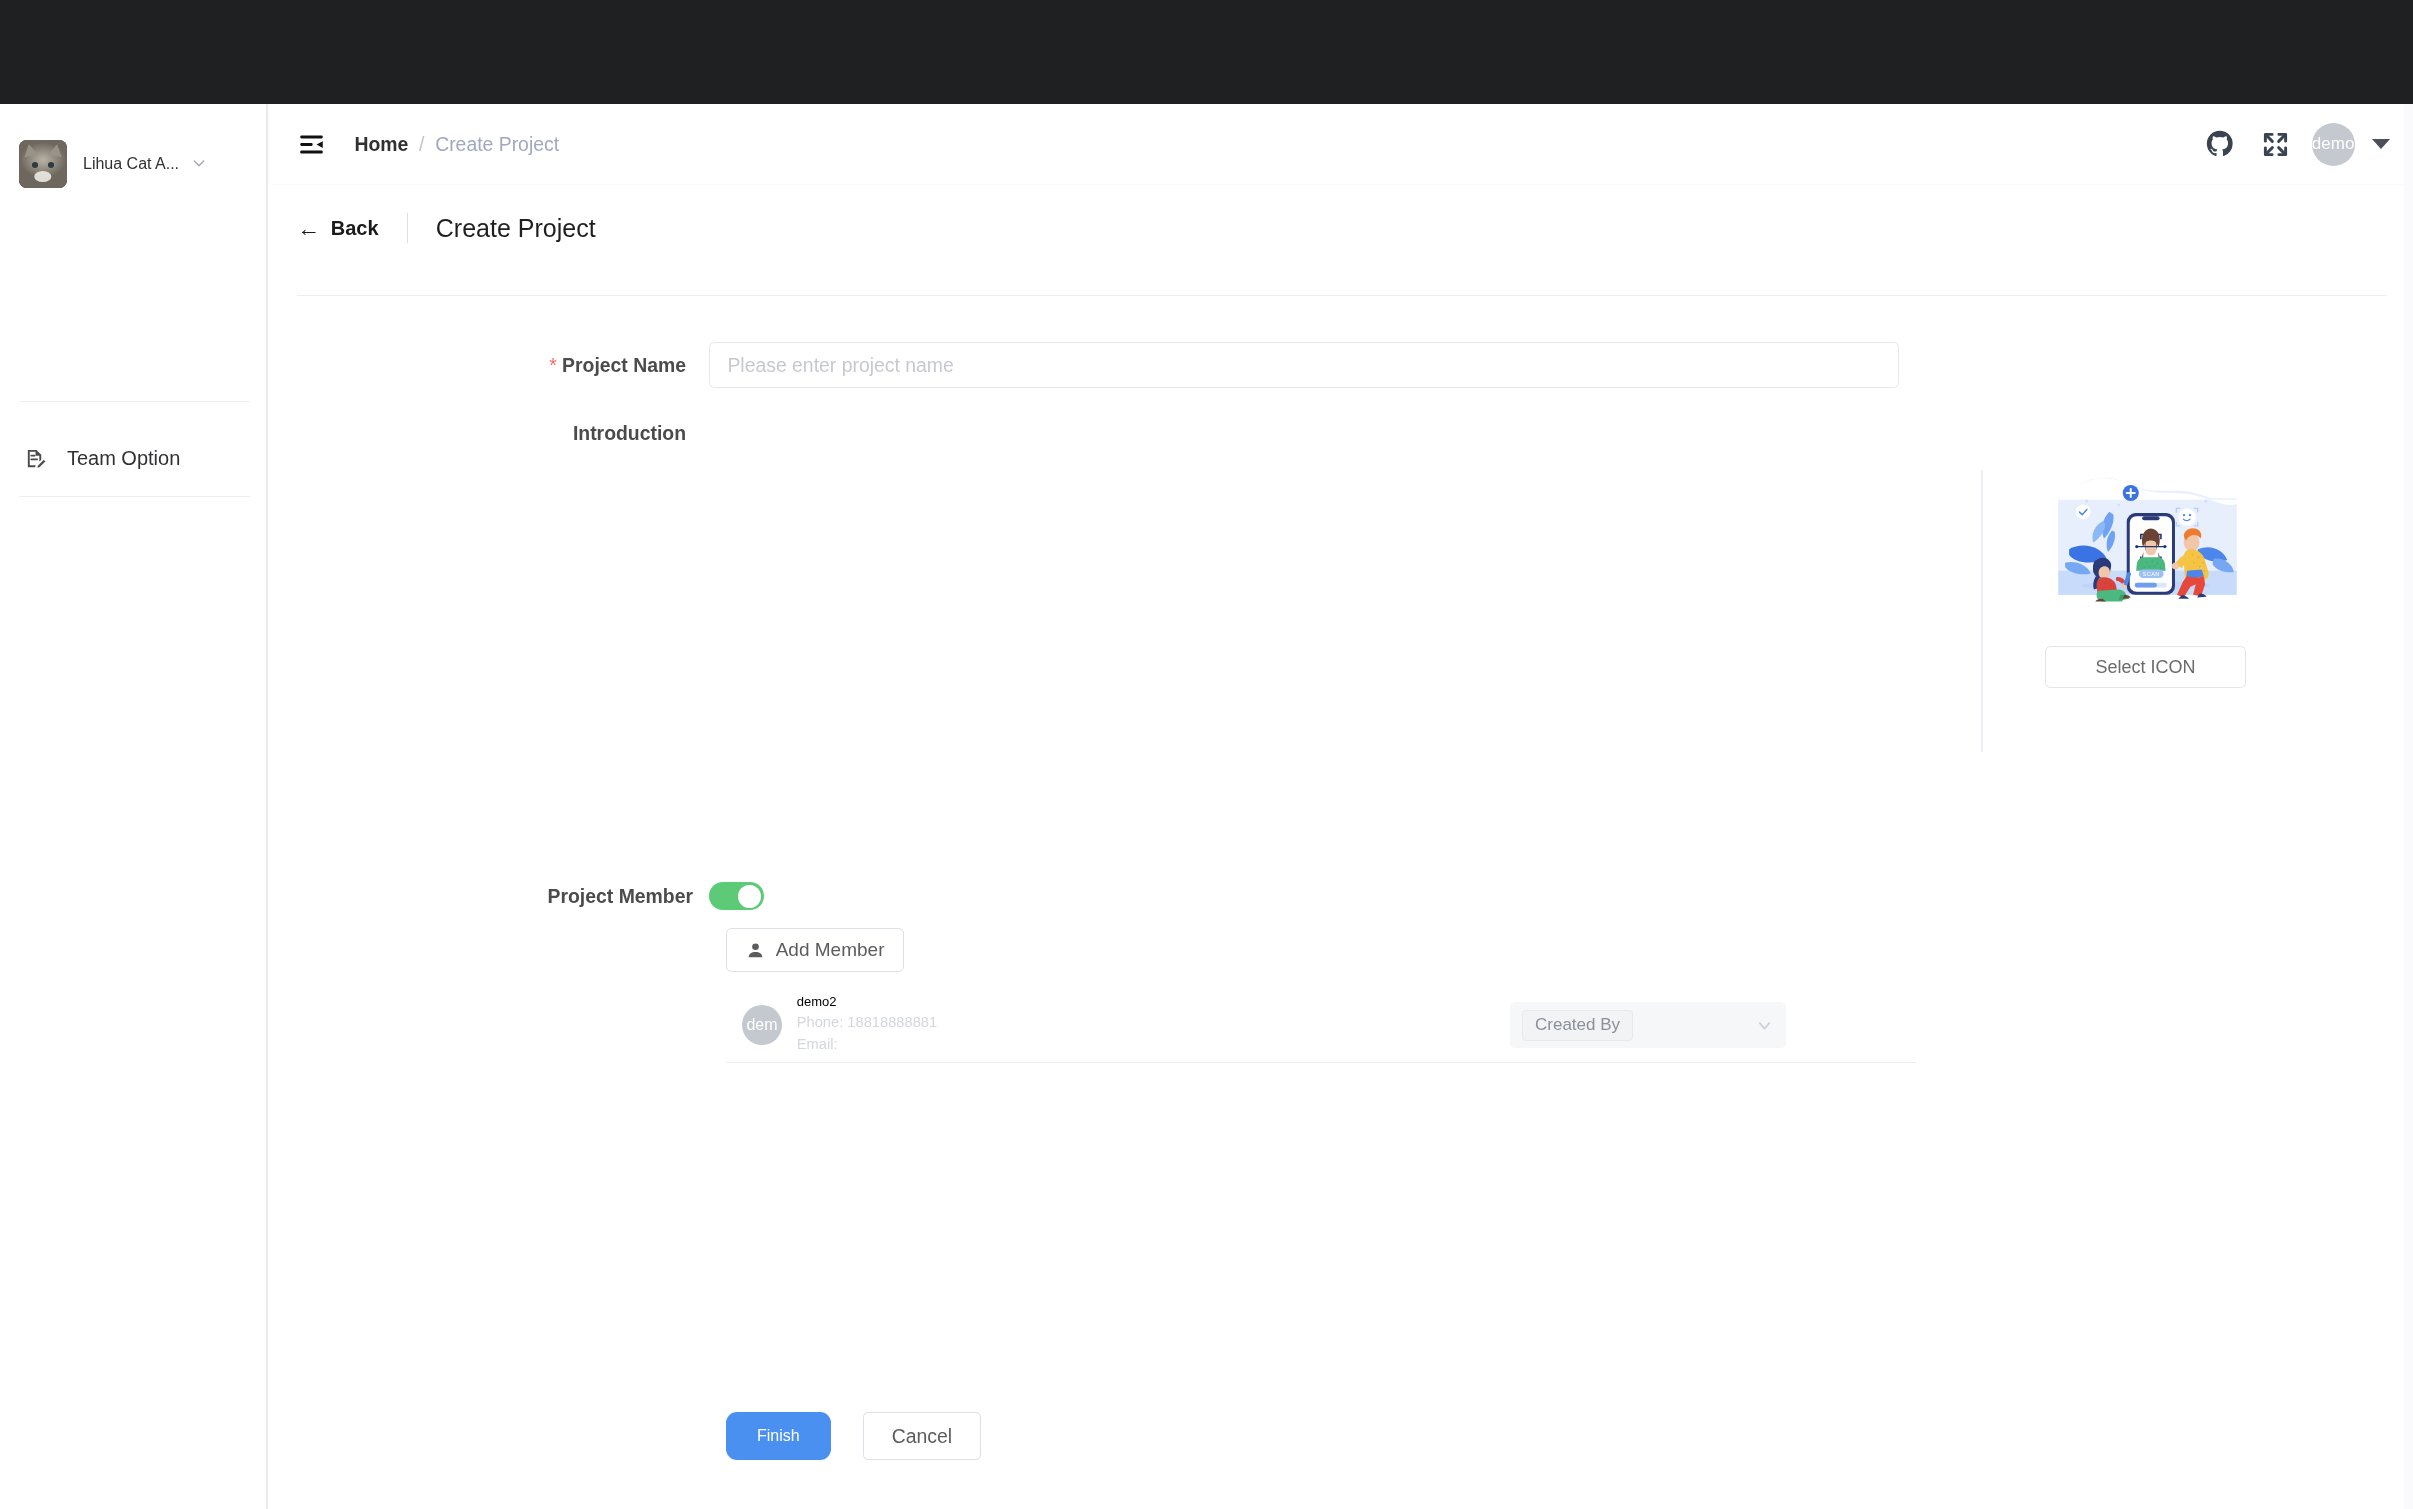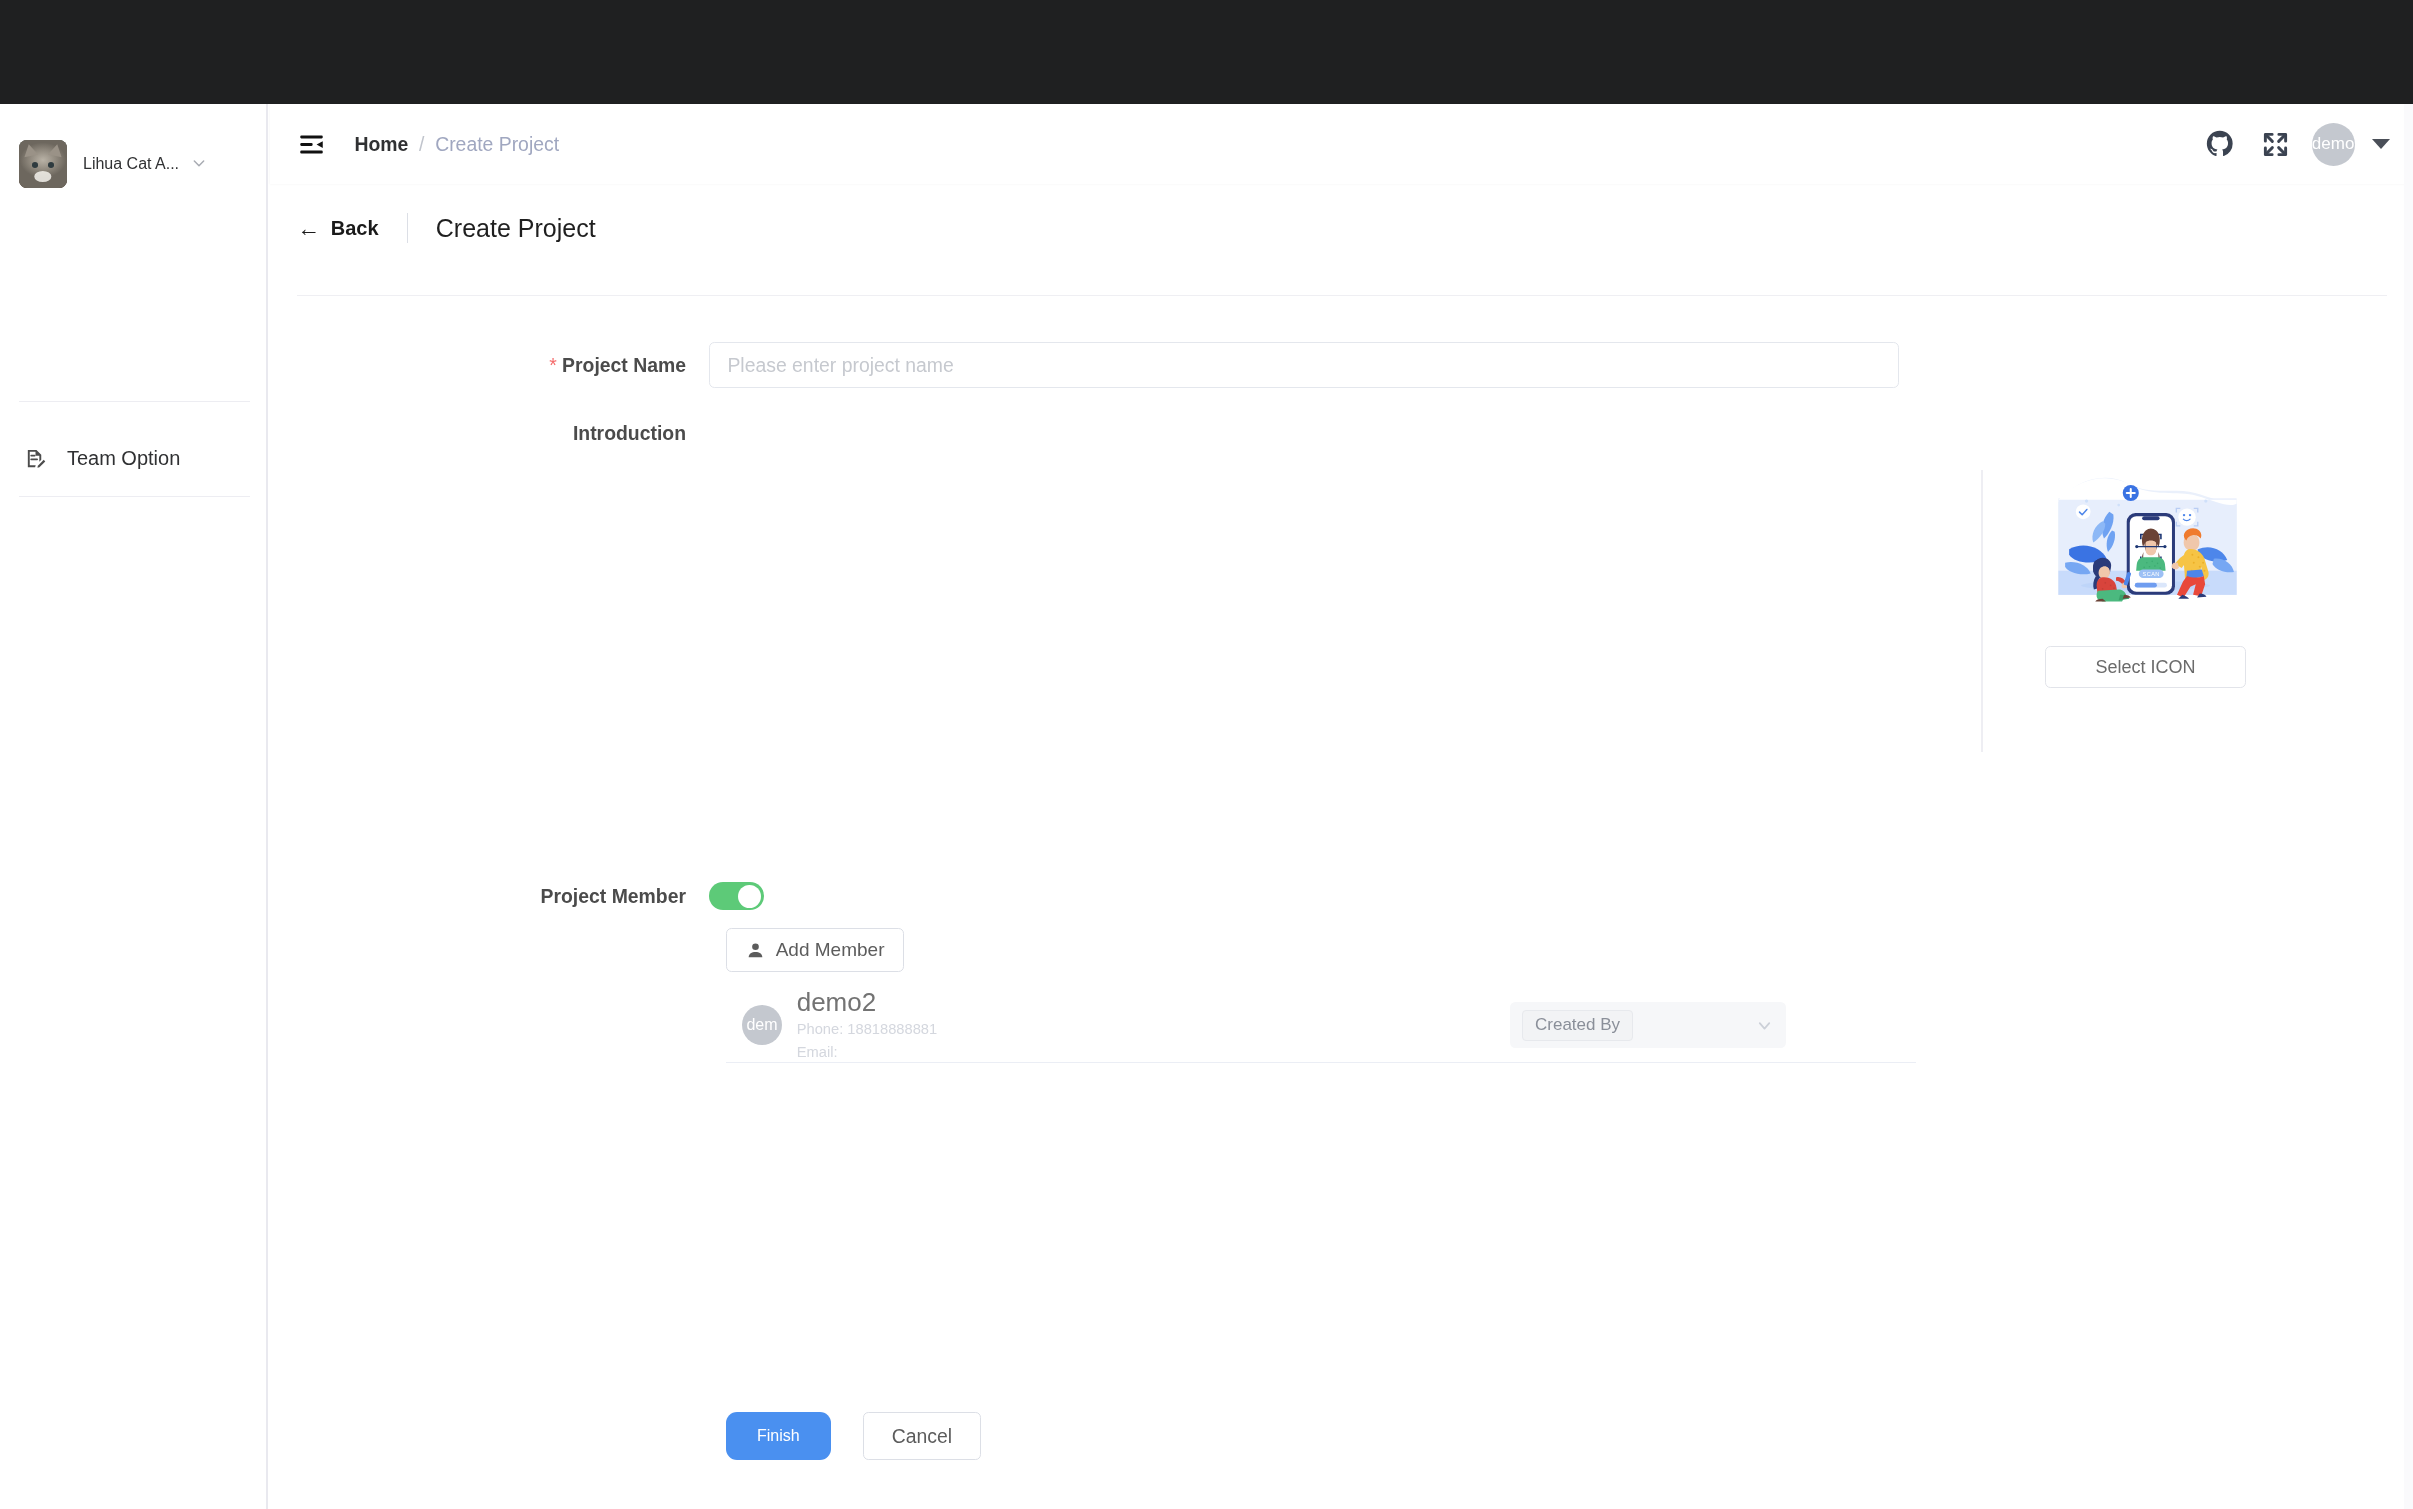--- a/index.html
+++ b/index.html
@@ -205,21 +205,21 @@
   }
   .ta-grip {
     position: absolute; right: 5.4px; bottom: 4px;
     width: 14.7px; height: 14.7px; pointer-events: none; opacity: .55;
   }
 
   
   .member-sec { position: absolute; left: 0; top: 567px; width: 1649px; }
   .member-top { display: flex; align-items: center; }
   .m-label {
-    width: 439px; text-align: right; padding-right: 23px;
+    width: 439px; text-align: right; padding-right: 16px;
     font-size: 19.4px; font-weight: bold; color: #4b4b4b; flex: none;
   }
   .switch {
     width: 55px; height: 28px; border-radius: 14px;
     background: #5dca78; position: relative; cursor: pointer; flex: none;
   }
   .switch .knob {
     position: absolute; top: 2.7px; right: 2.7px;
     width: 23px; height: 23px; border-radius: 50%; background: #ffffff;
   }
@@ -252,21 +252,21 @@
   .td.c2 { width: 295px; }
   .td.c3 { width: 111px; }
 
   .m-avatar {
     width: 40px; height: 40px; border-radius: 50%;
     background: #c4c8cf; color: #ffffff; flex: none;
     display: flex; align-items: center; justify-content: center;
     font-size: 16px; overflow: hidden; white-space: nowrap;
   }
   .m-meta { margin-left: 14.7px; }
-  .m-name { font-size: 26px; color: #737373; line-height: 1.15; }
+  .m-name { font-size: 13px; color: #000000; line-height: 1.15; }
   .m-sub { font-size: 14.7px; color: #d4d7de; line-height: 1.35; margin-top: 2.7px; }
 
   .role-sel {
     width: 276px; height: 46px;
     background: #f6f7f9; border-radius: 5.4px;
     display: flex; align-items: center; padding: 0 12px;
     cursor: not-allowed;
   }
   .role-tag {
     height: 31px; padding: 0 12px;

